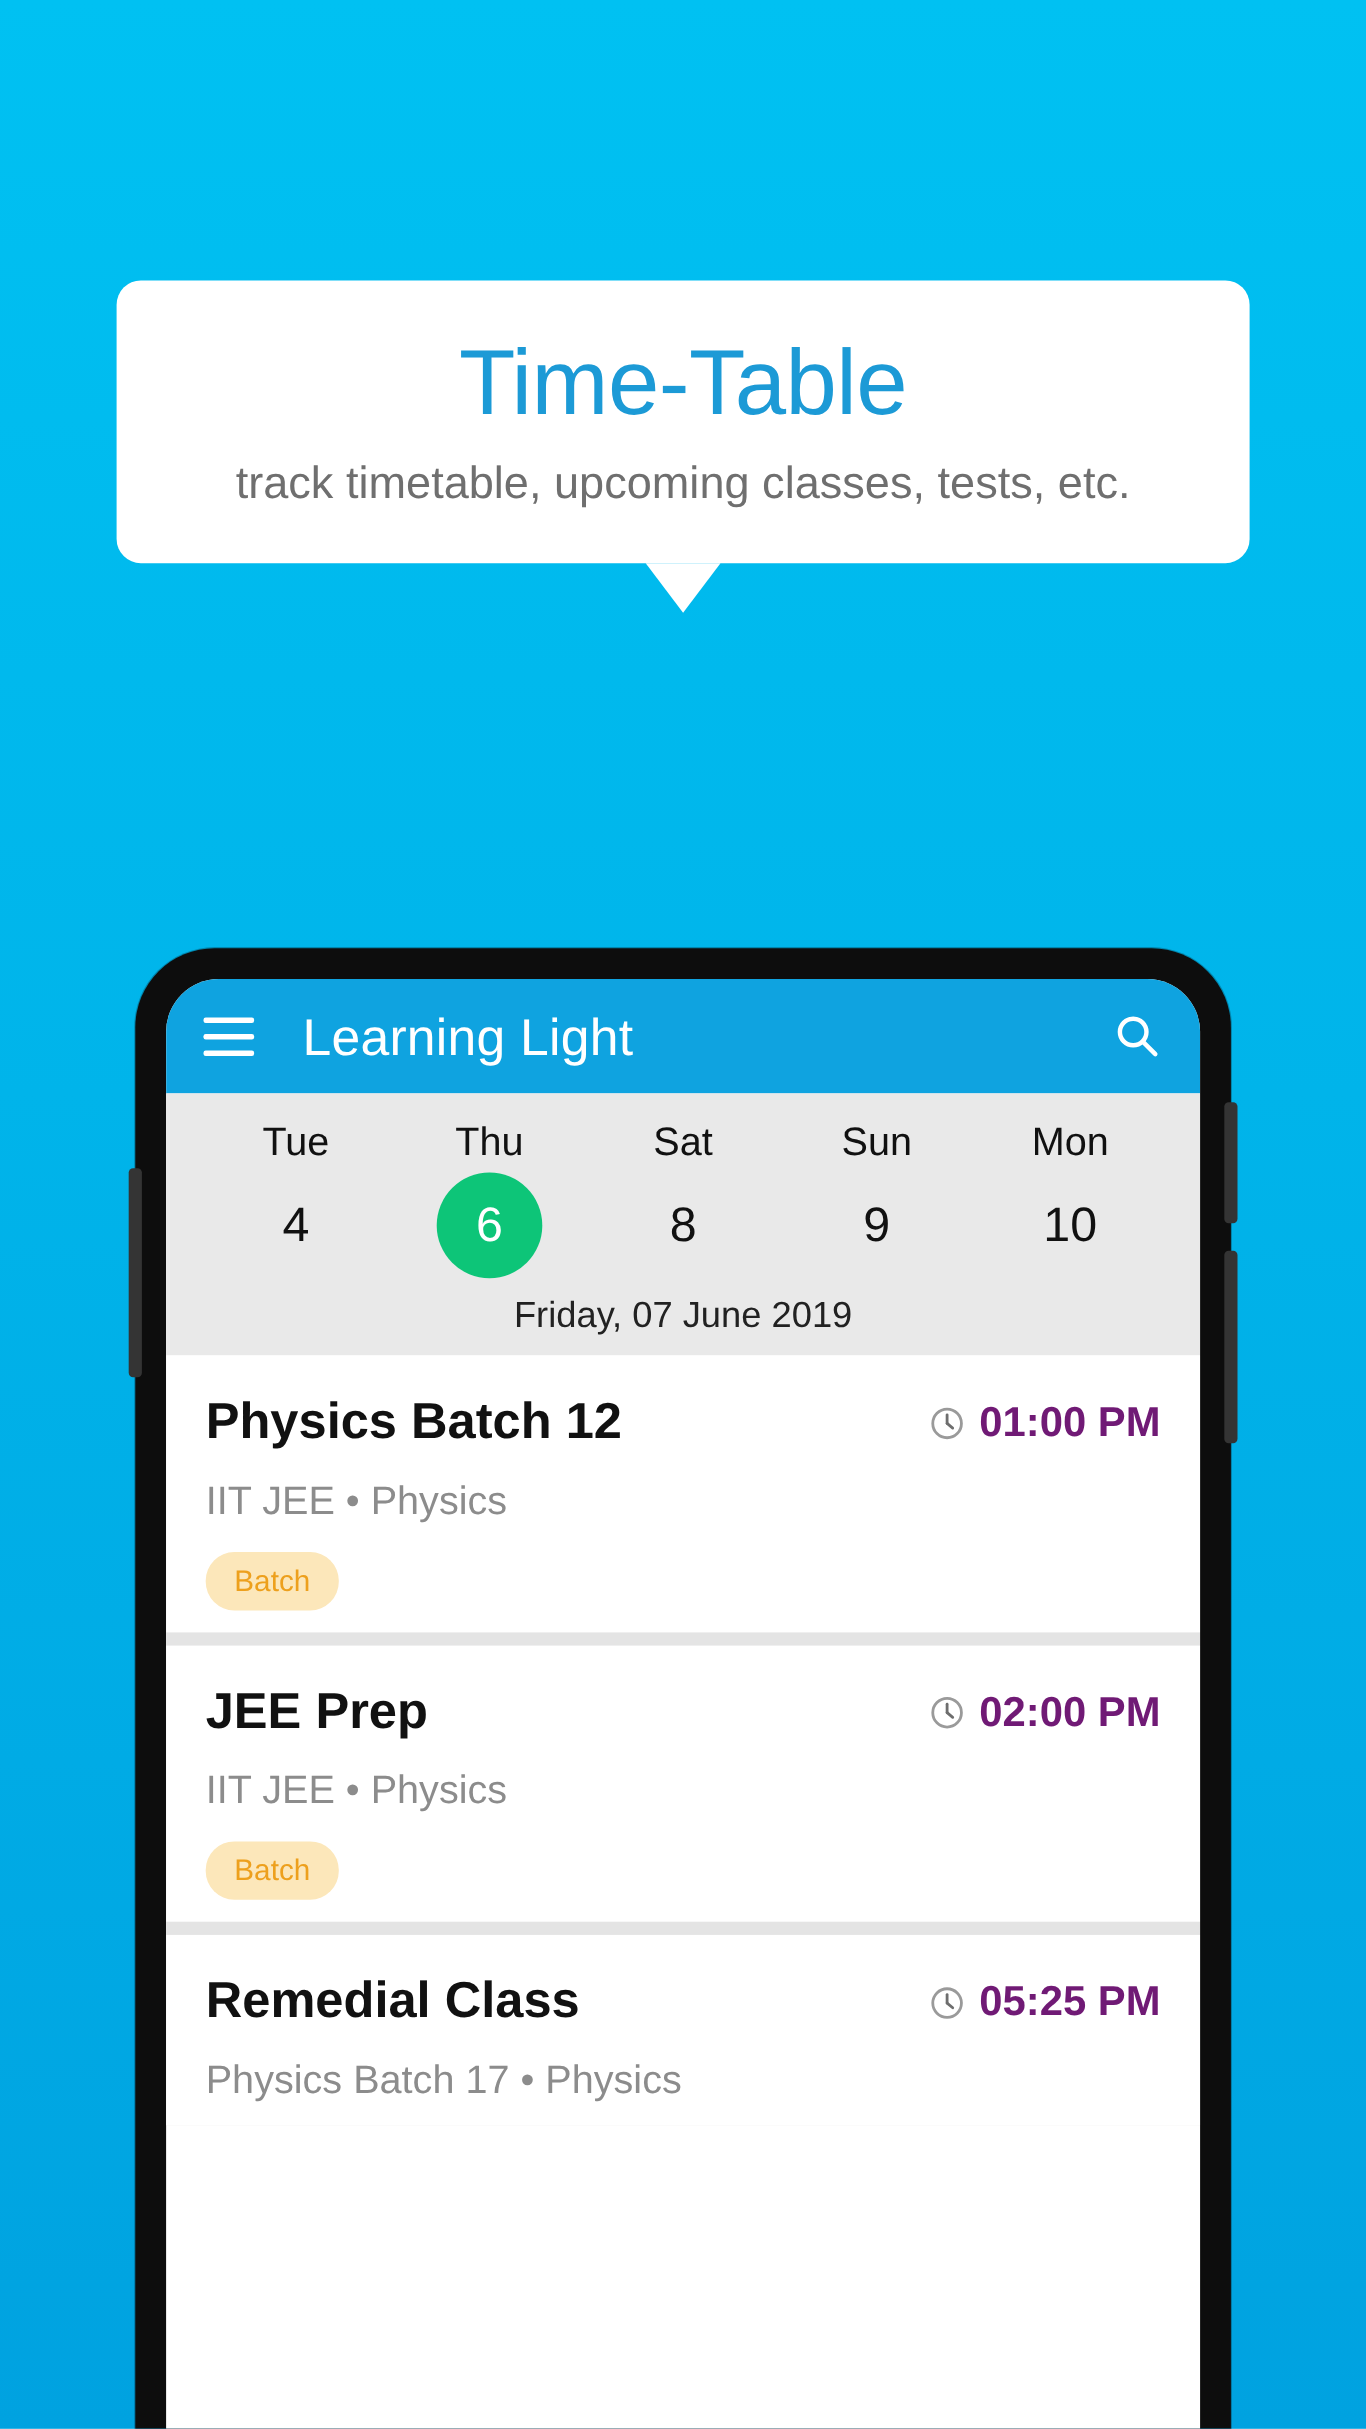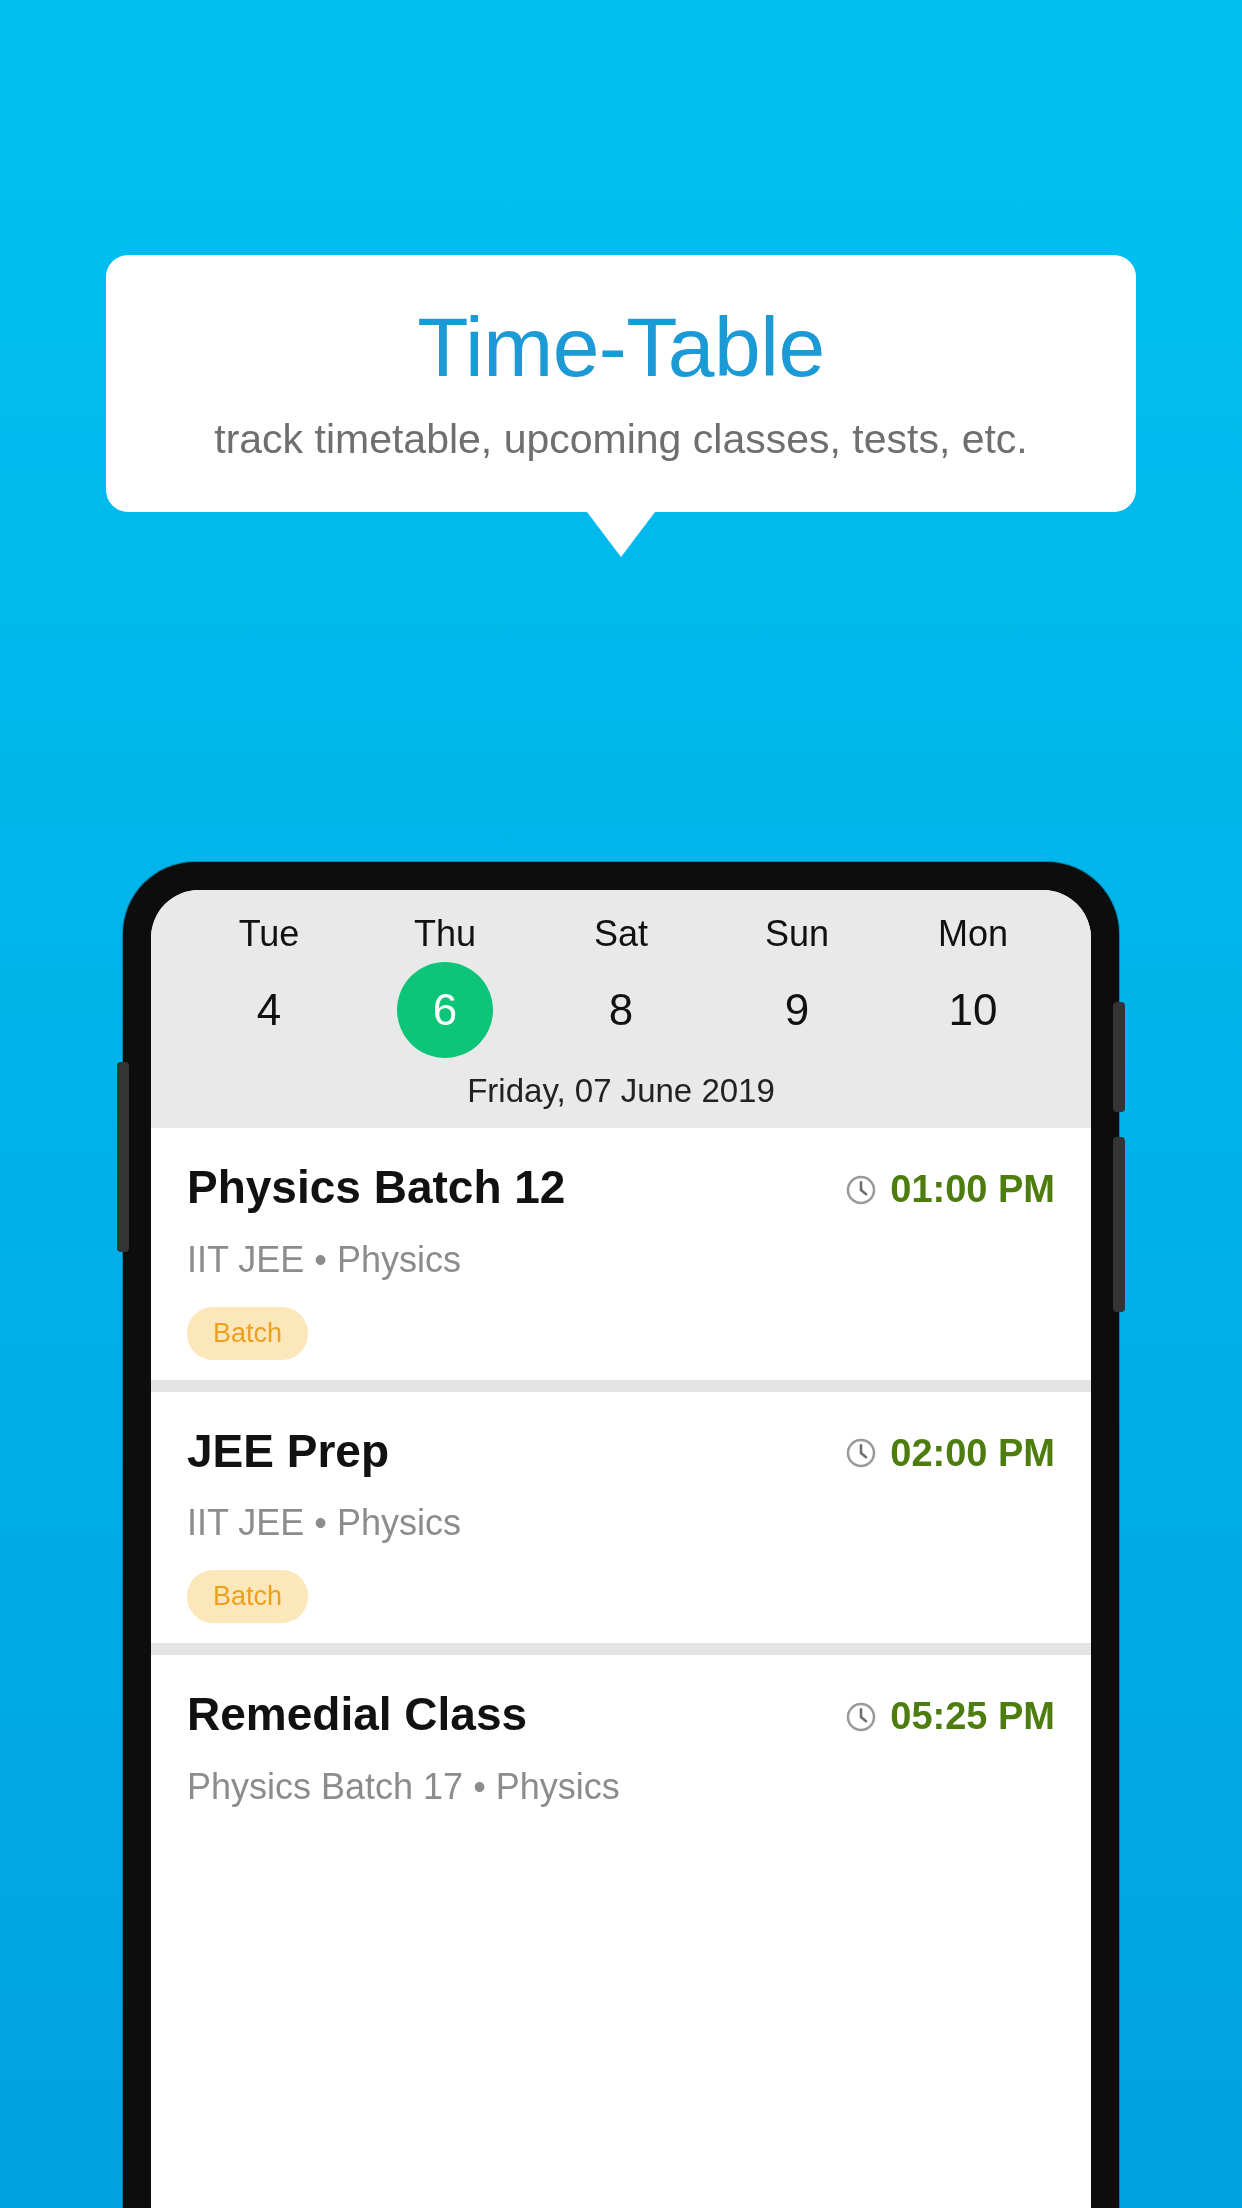--- a/index.html
+++ b/index.html
@@ -188,21 +188,21 @@
     font-weight:bold;
     color:#111;
     line-height:1.1;
   }
   .card-time{
     display:flex;
     align-items:center;
     gap:12px;
     font-size:38px;
     font-weight:bold;
-    color:#4d7c0f;
+    color:#701a75;
     white-space:nowrap;
     padding-top:6px;
   }
   .clock-icon{width:34px;height:34px;flex:none;}
   .card-sub{
     font-size:36px;
     color:#8c8c8c;
     margin-top:26px;
   }
   .badge{
@@ -228,20 +228,32 @@
 </div>
 
 <div class="phone">
   <div class="phone-btn btn-left-1"></div>
   <div class="phone-btn btn-right-1"></div>
   <div class="phone-btn btn-right-2"></div>
 
   <div class="screen">
 
 
+    <div class="appbar">
+      <div class="hamburger">
+        <span></span>
+          <span></span>
+          <span></span>
+      </div>
+      <div class="appbar-title">Learning Light</div>
+      <svg class="search-icon" viewBox="0 0 24 24">
+        <circle cx="10" cy="10" r="6.3" fill="none" stroke="#ffffff" stroke-width="2.1"></circle>
+        <line x1="14.8" y1="14.8" x2="20.5" y2="20.5" stroke="#ffffff" stroke-width="2.1" stroke-linecap="round"></line>
+      </svg>
+    </div>
 
     <div class="datestrip">
       <div class="days">
 
         <div class="day">
           <div class="day-name">Tue</div>
           <div class="day-num-wrap">
             <div class="day-num">4</div>
           </div>
         </div>

